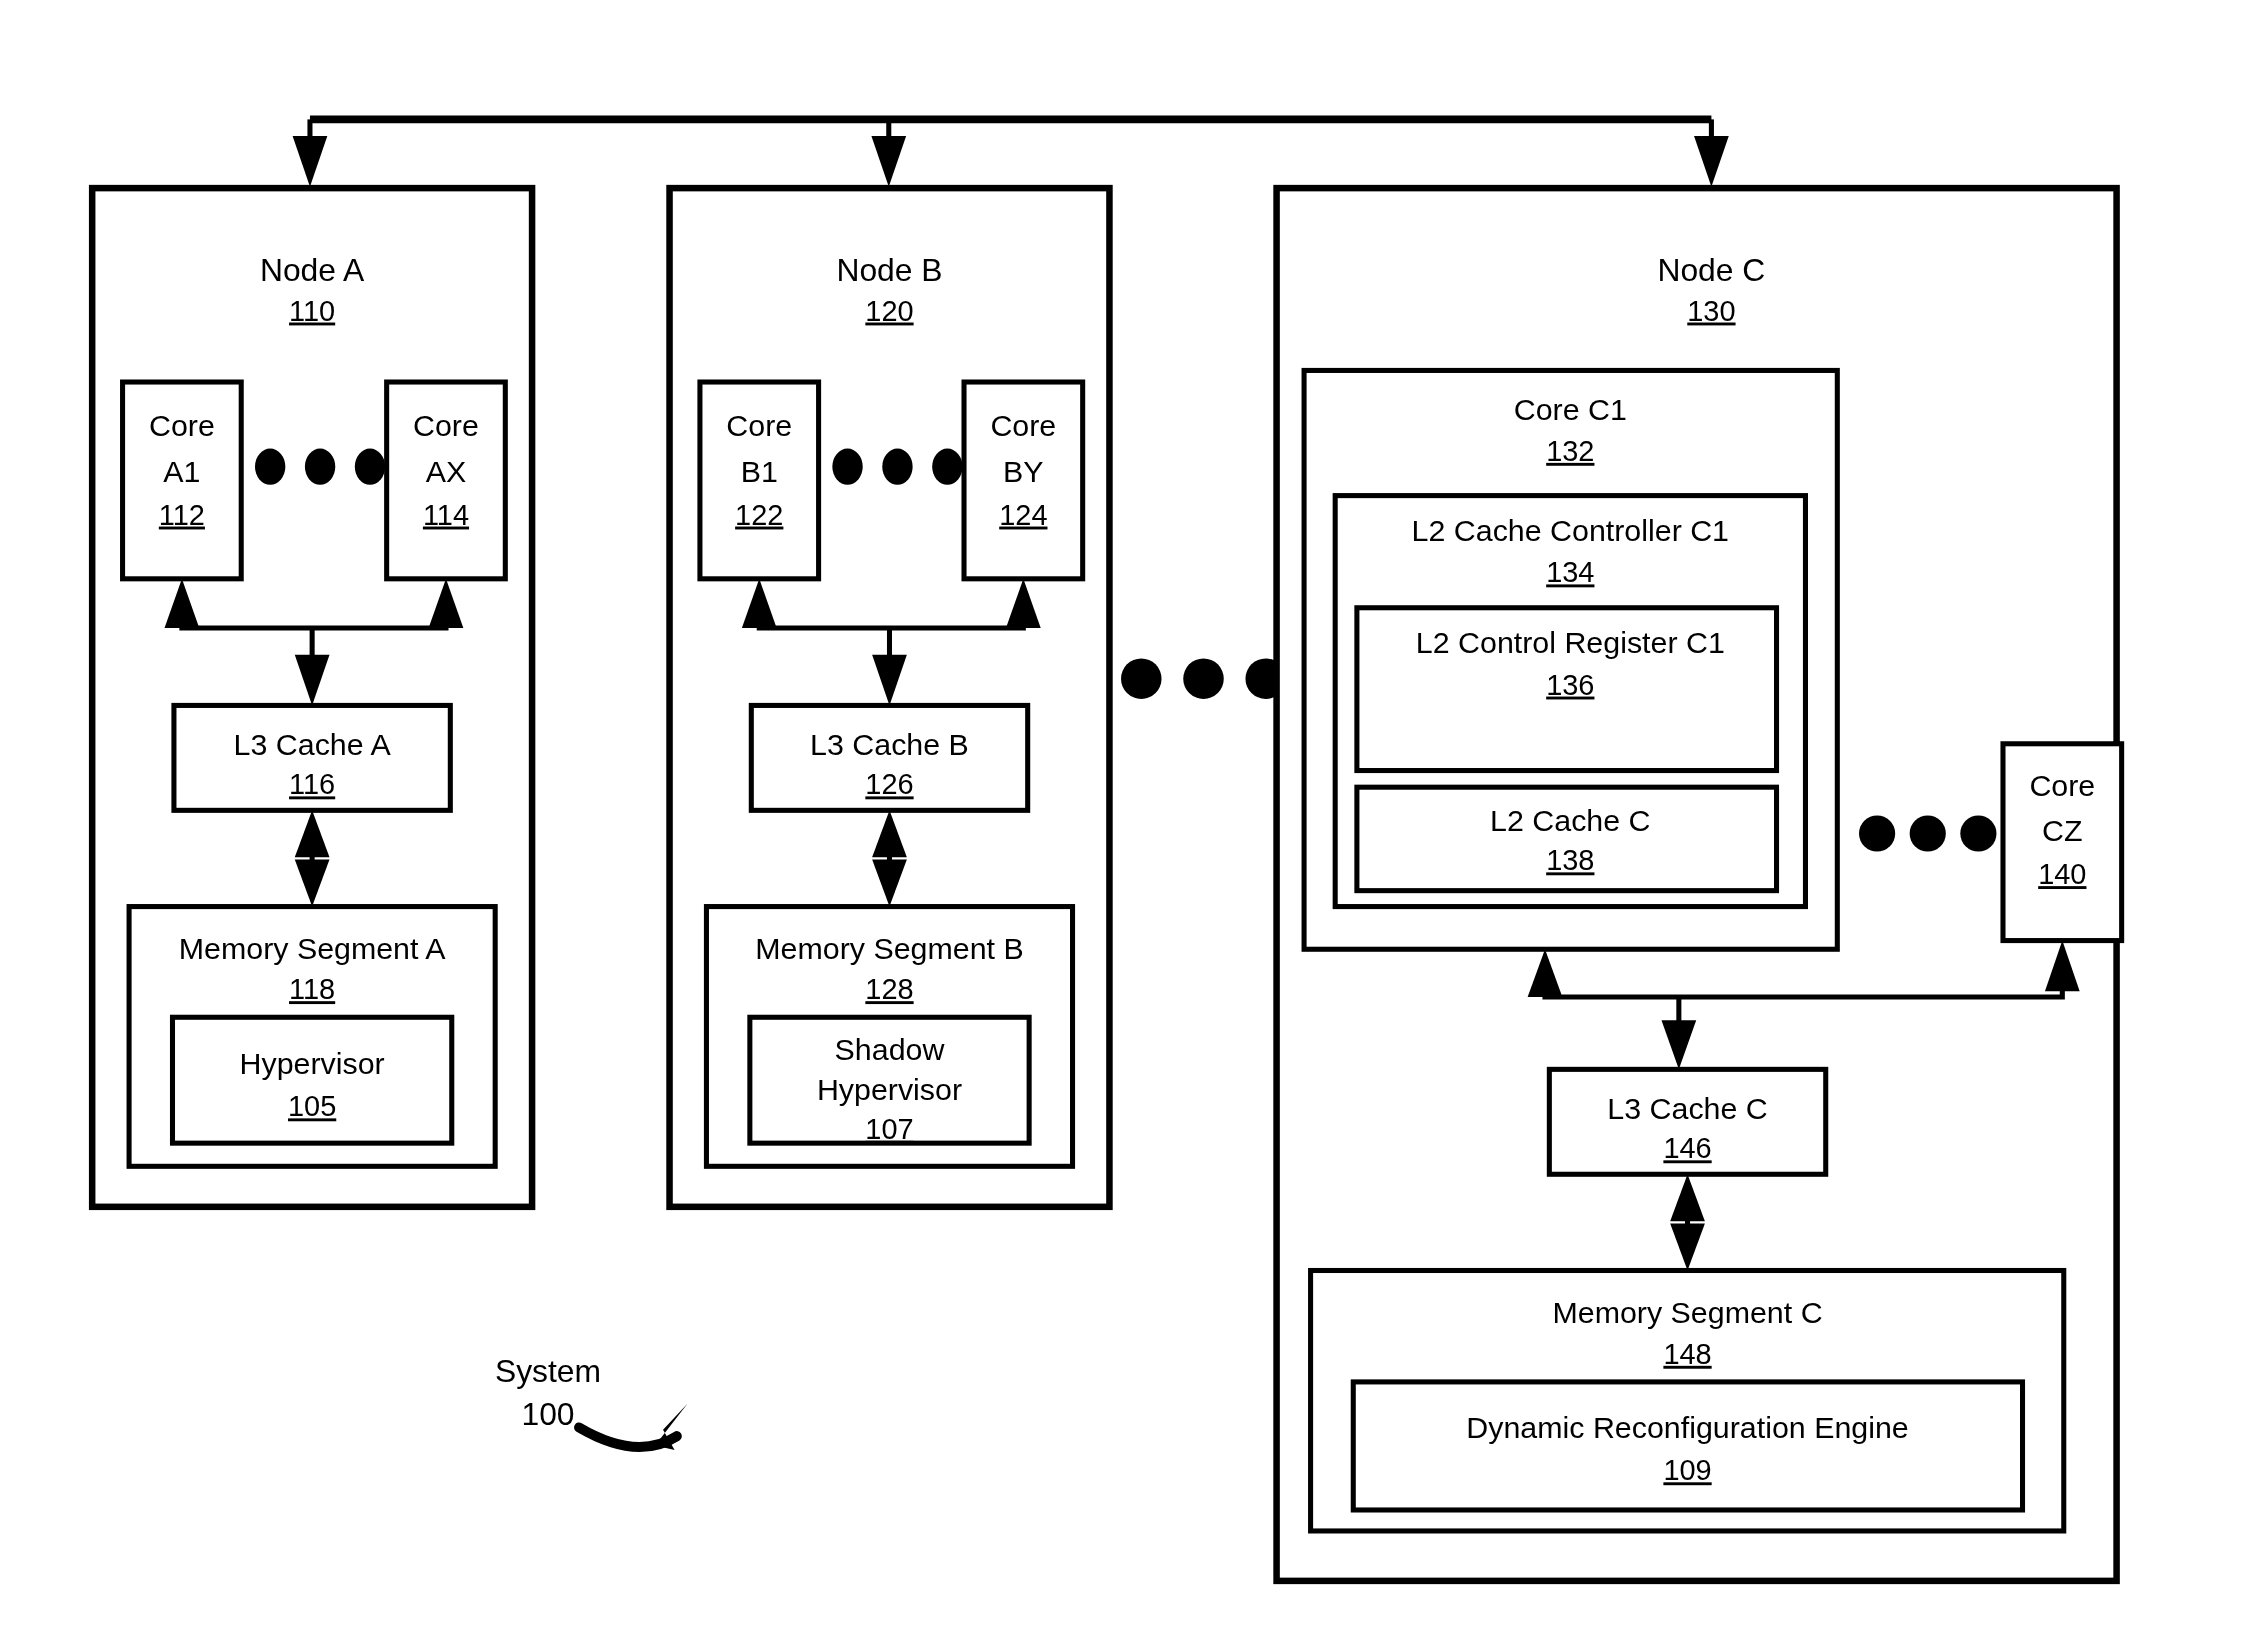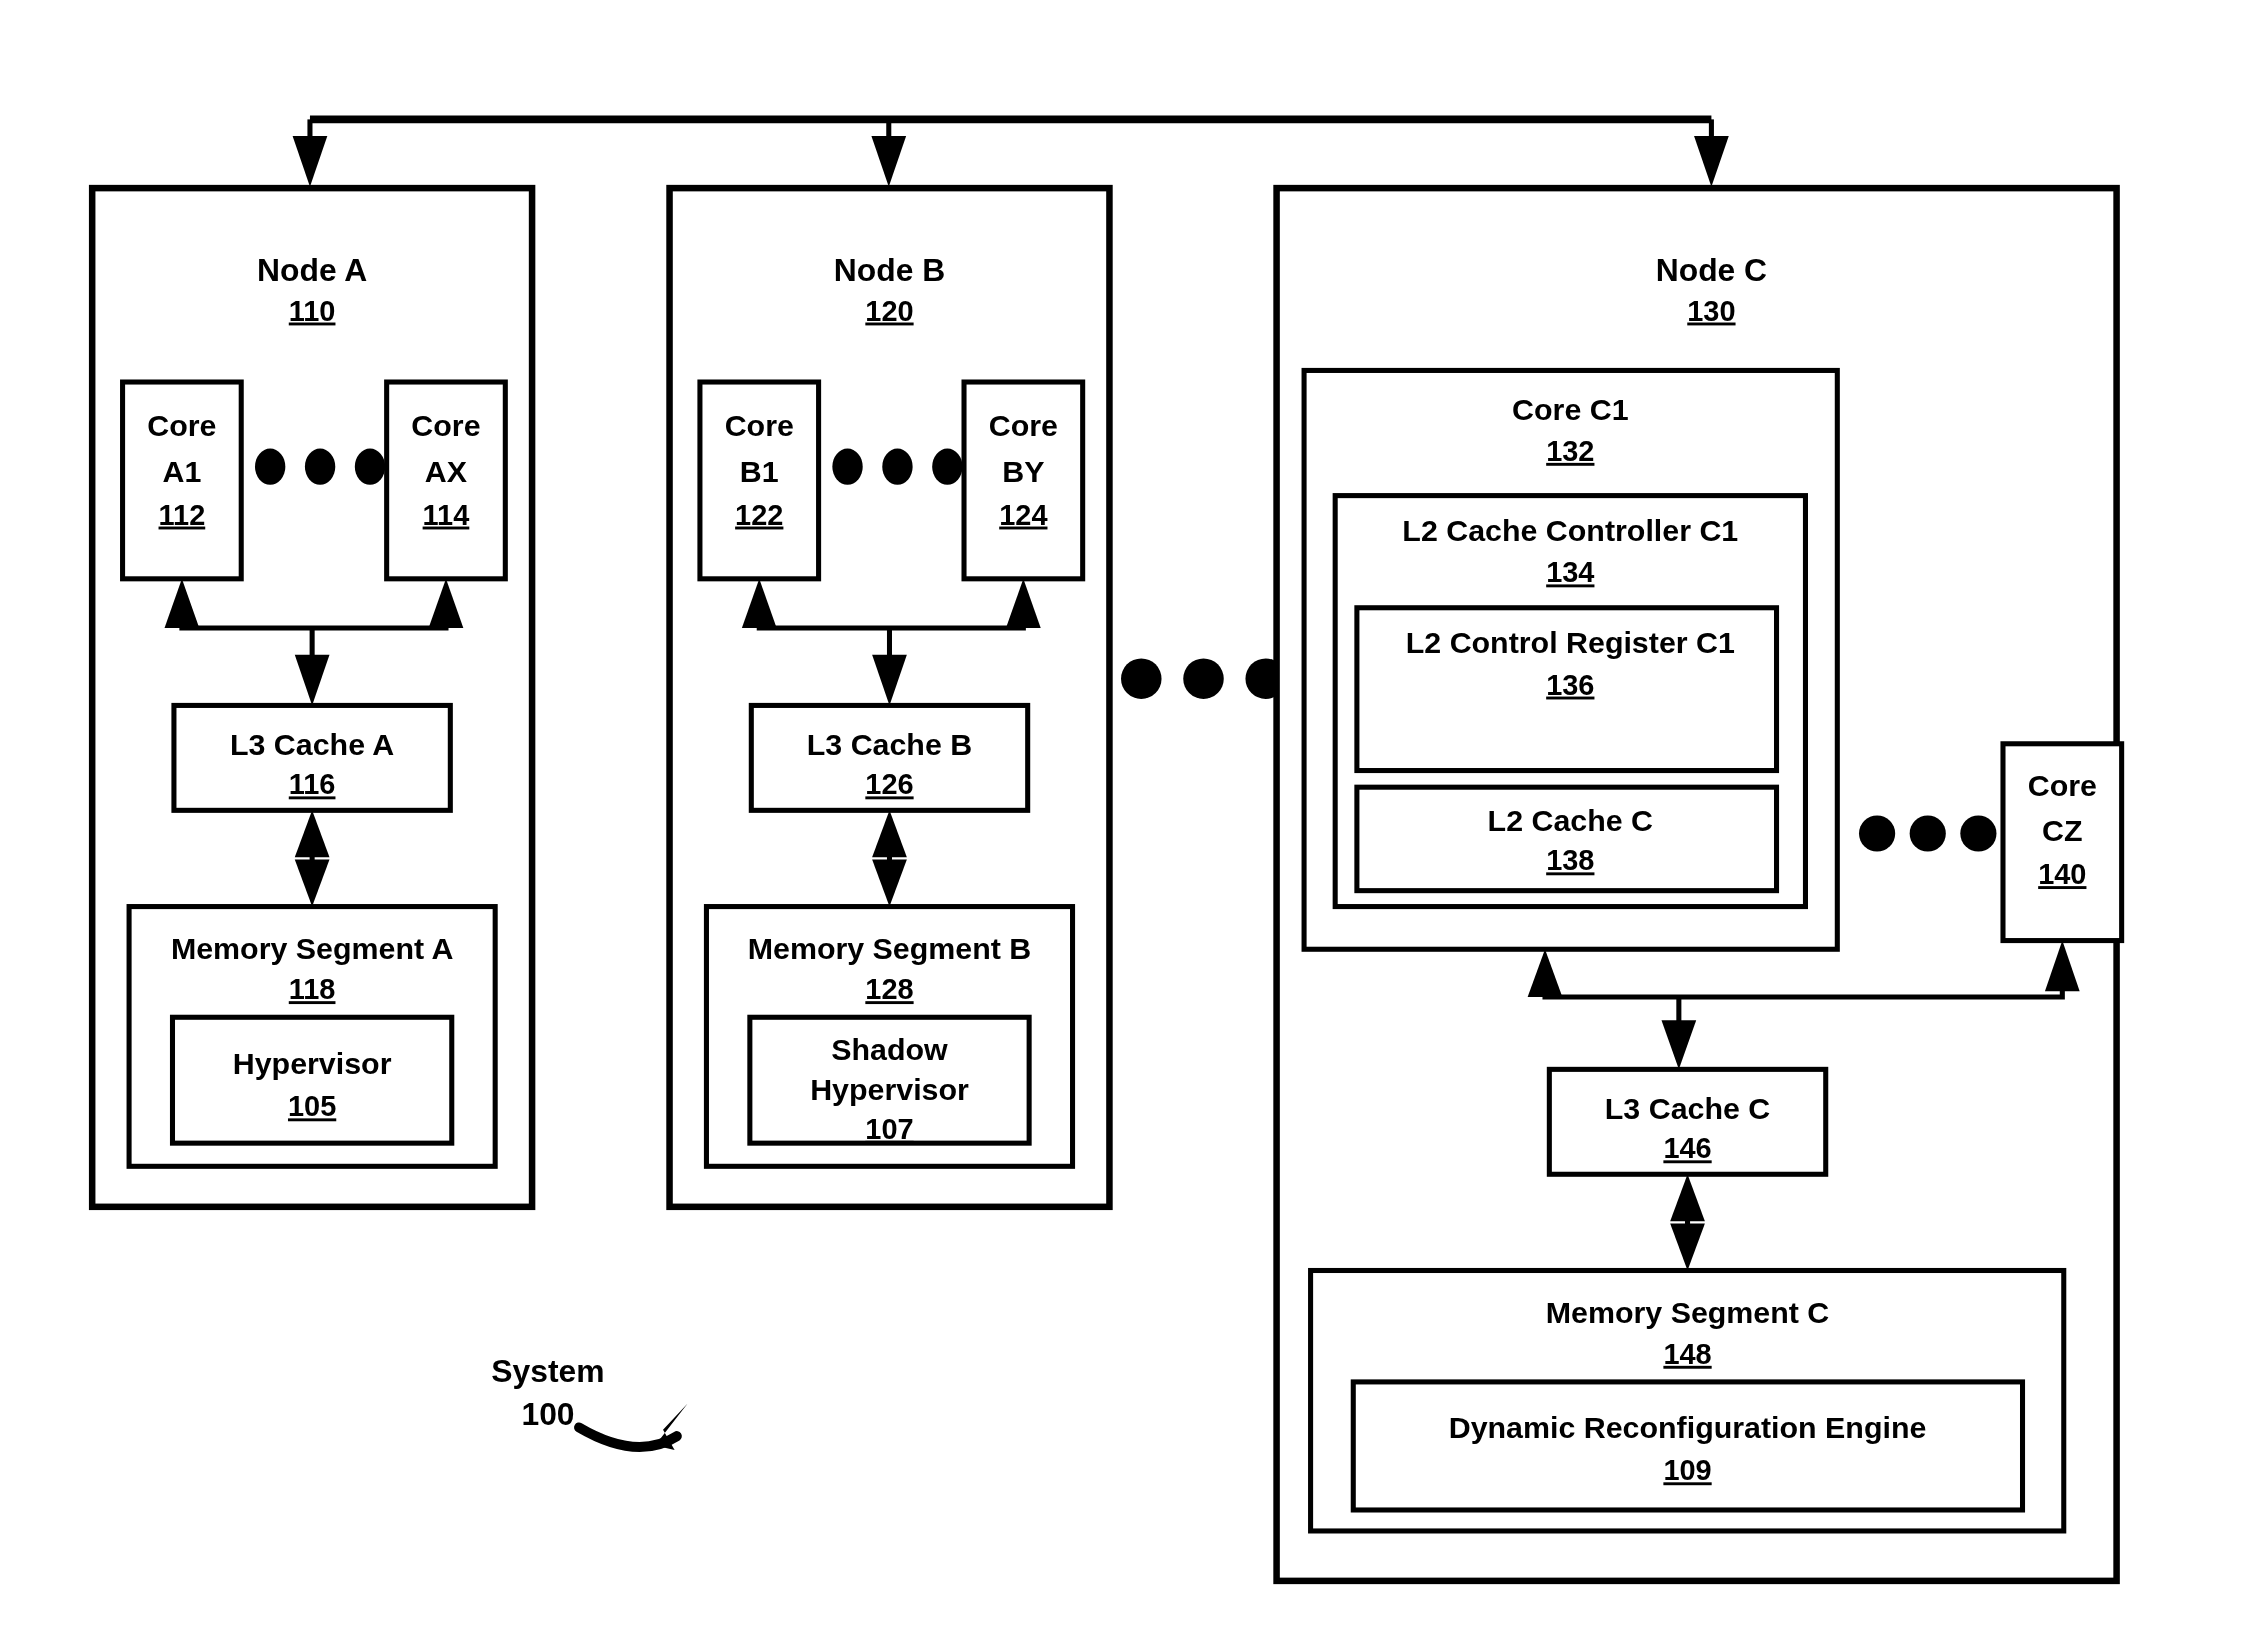--- a/index.html
+++ b/index.html
@@ -6,21 +6,20 @@
     margin: 0;
     padding: 0;
     background: #ffffff;
   }
   #figure {
     position: relative;
     width: 2250px;
     height: 1646px;
     background: #ffffff;
     font-family: "Liberation Sans", sans-serif;
-    font-weight: bold;
   }
   svg#canvas {
     position: absolute;
     top: 0;
     left: 0;
     width: 2250px;
     height: 1646px;
   }
   .bx {
     fill: #ffffff;

